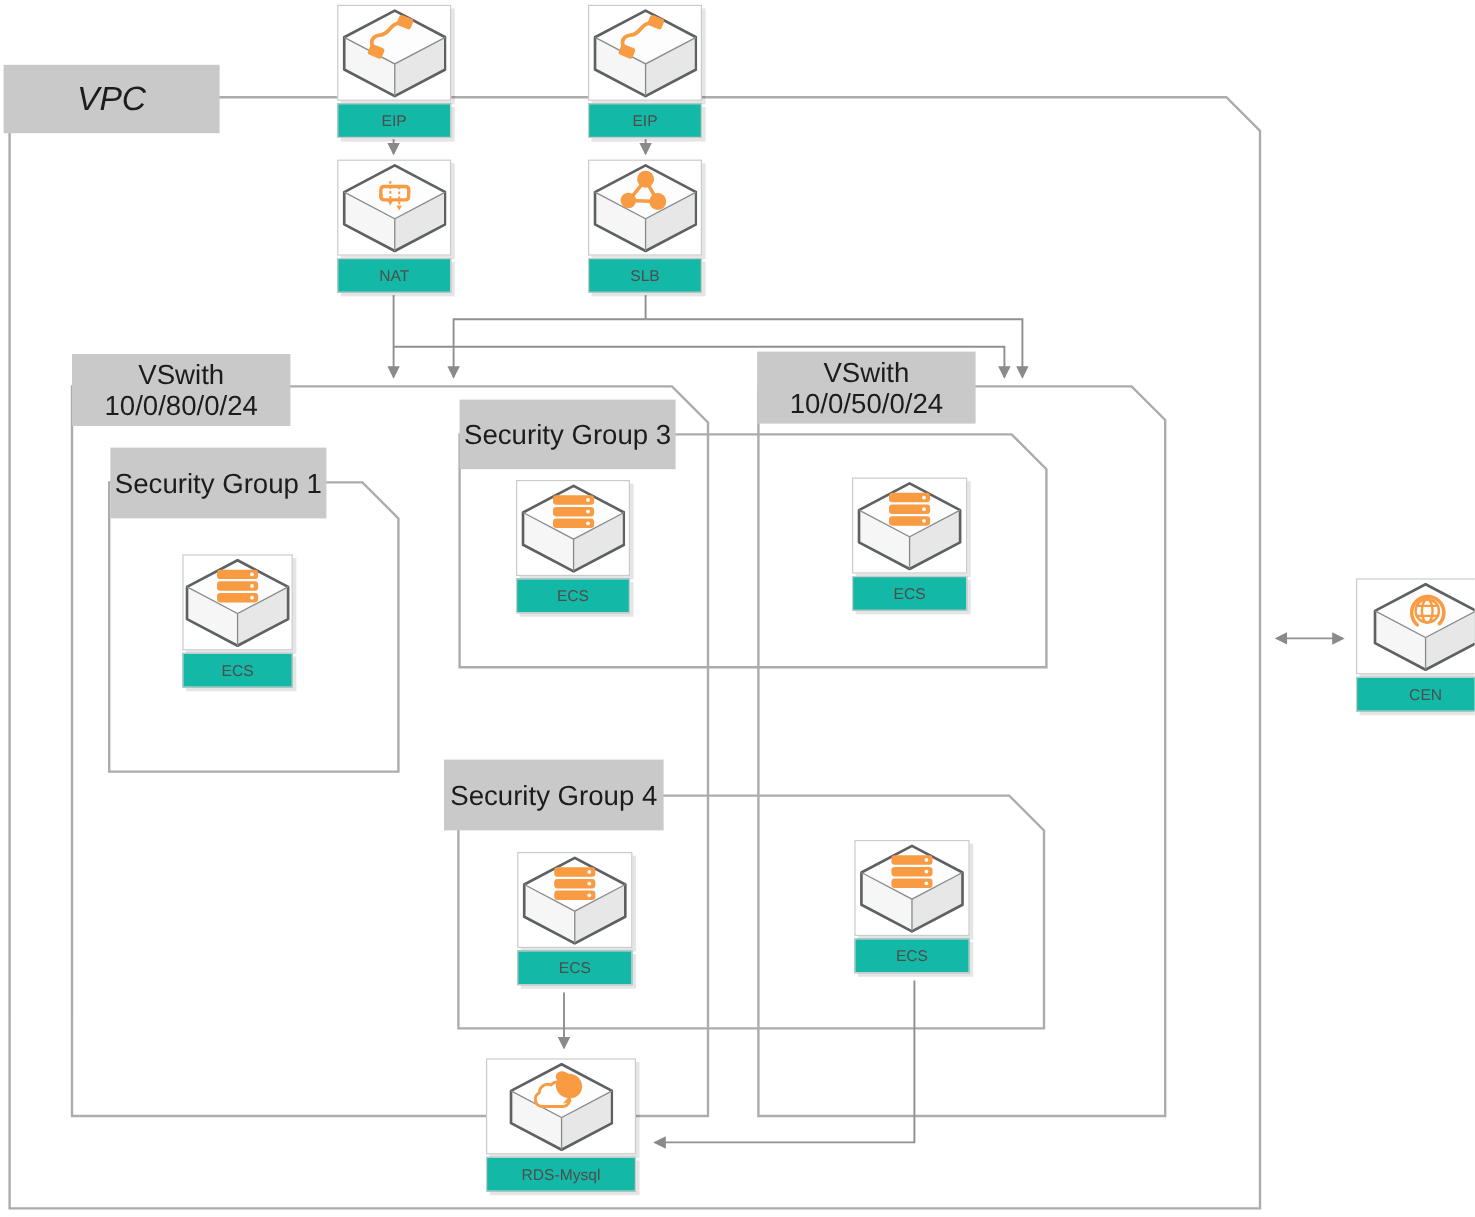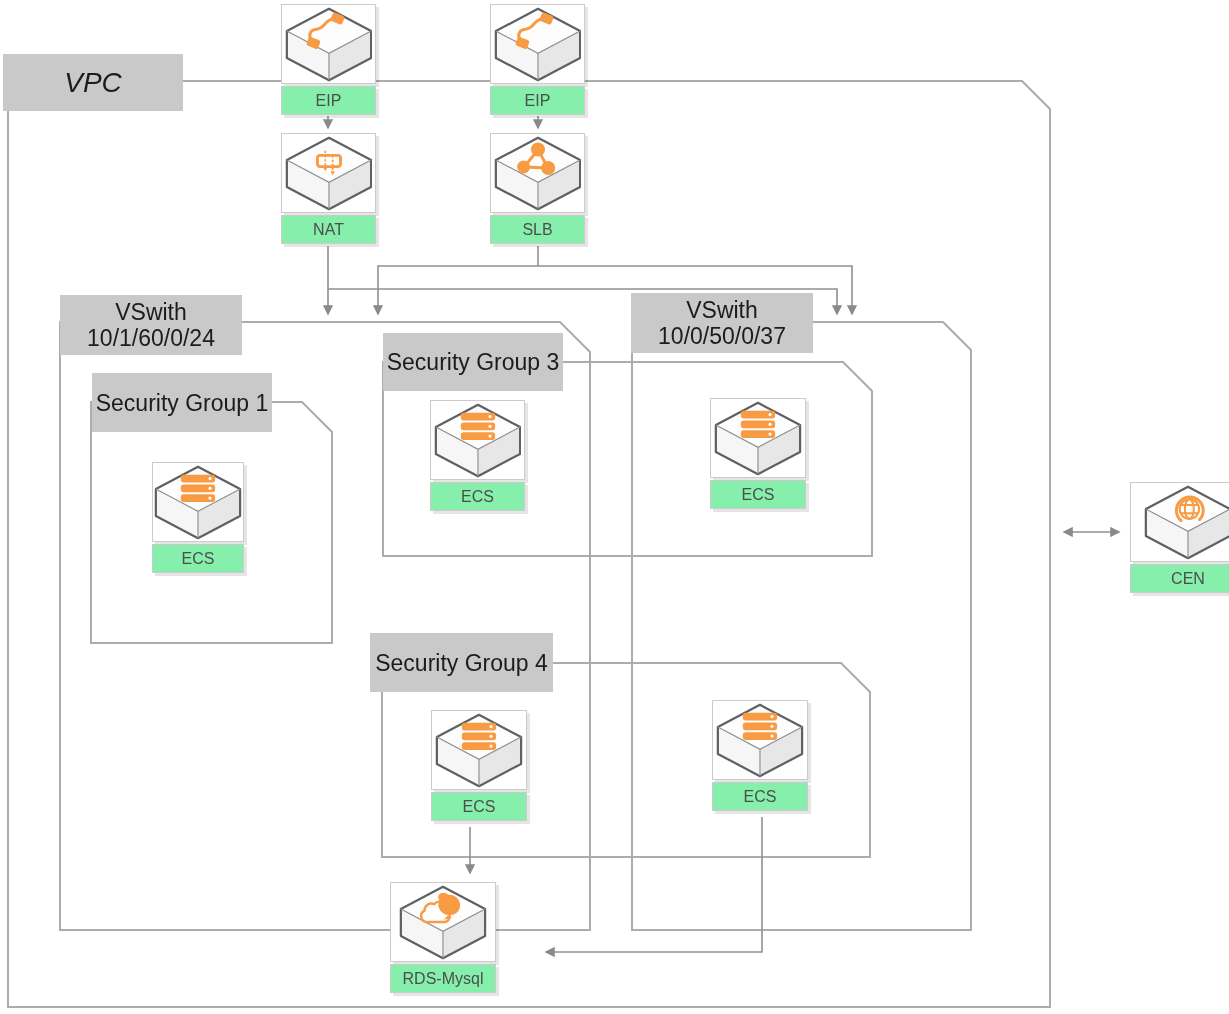--- a/index.html
+++ b/index.html
@@ -17,22 +17,22 @@
   .region-label.vpc{font-size:28px;font-style:italic;}
   
   .node{position:absolute;z-index:3;display:flex;flex-direction:column;}
   .icon-box{
     background:#fff;border:1px solid #cbcbcb;height:78px;
     display:flex;align-items:center;justify-content:center;
     box-shadow:3px 3px 0 rgba(0,0,0,0.10);
   }
   .icon-box svg{height:75px;}
   .label-box{
-    margin-top:2px;background:#86efac;border:1px solid #cbcbcb;height:27px;
-    line-height:27px;text-align:center;font-size:16px;color:#4d4d4d;
+    margin-top:2px;background:#14b8a6;border:1px solid #cbcbcb;height:27px;
+    line-height:27px;text-align:center;font-size:13px;color:#4d4d4d;
     box-shadow:3px 3px 0 rgba(0,0,0,0.10);
   }
   .hidden-defs{position:absolute;width:0;height:0;overflow:hidden;}
 </style>
 </head>
 <body>
 
 <div class="canvas">
 
   <svg class="hidden-defs" aria-hidden="true">
@@ -132,26 +132,26 @@
       <path d="M1064 532 H1119" marker-start="url(#arrow)" marker-end="url(#arrow)"></path>
     </g>
   </svg>
 
   <div class="region-label vpc" style="left:3px;top:54px;width:180px;height:57px;">
     <div>VPC</div>
   </div>
 
   <div class="region-label" style="left:60px;top:295px;width:182px;height:60px;">
     <div>VSwith</div>
-    <div>10/1/60/0/24</div>
+    <div>10/0/80/0/24</div>
   </div>
 
   <div class="region-label" style="left:631px;top:293px;width:182px;height:60px;">
     <div>VSwith</div>
-    <div>10/0/50/0/37</div>
+    <div>10/0/50/0/24</div>
   </div>
 
   <div class="region-label" style="left:383px;top:333px;width:180px;height:58px;">
     <div>Security Group 3</div>
   </div>
 
   <div class="region-label" style="left:92px;top:373px;width:180px;height:59px;">
     <div>Security Group 1</div>
   </div>
 
@@ -242,21 +242,21 @@
   <div class="node" style="left:712px;top:700px;width:96px;">
     <div class="icon-box">
       <svg viewBox="0 0 95 81">
           <use href="#box3d"></use>
           <use href="#g-ecs"></use>
         </svg>
     </div>
     <div class="label-box">ECS</div>
   </div>
 
-  <div class="node" style="left:390px;top:882px;width:106px;">
+  <div class="node" style="left:405px;top:882px;width:125px;">
     <div class="icon-box">
       <svg viewBox="0 0 95 81">
           <use href="#box3d"></use>
           <use href="#g-rds"></use>
         </svg>
     </div>
     <div class="label-box">RDS-Mysql</div>
   </div>
 
   <div class="node" style="left:1130px;top:482px;width:116px;">

